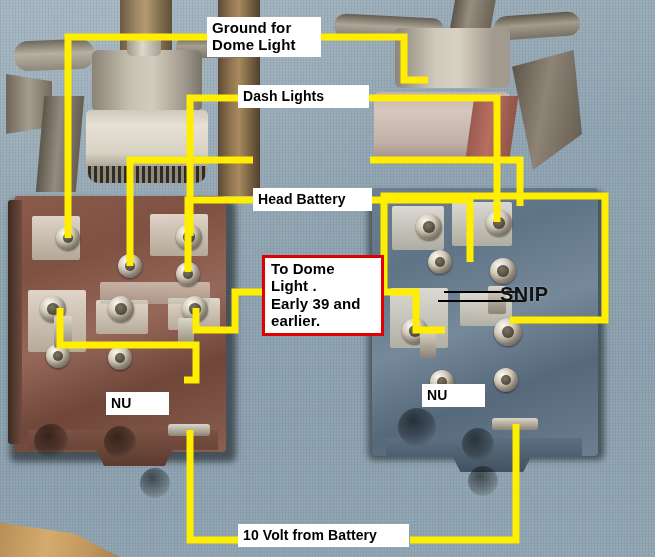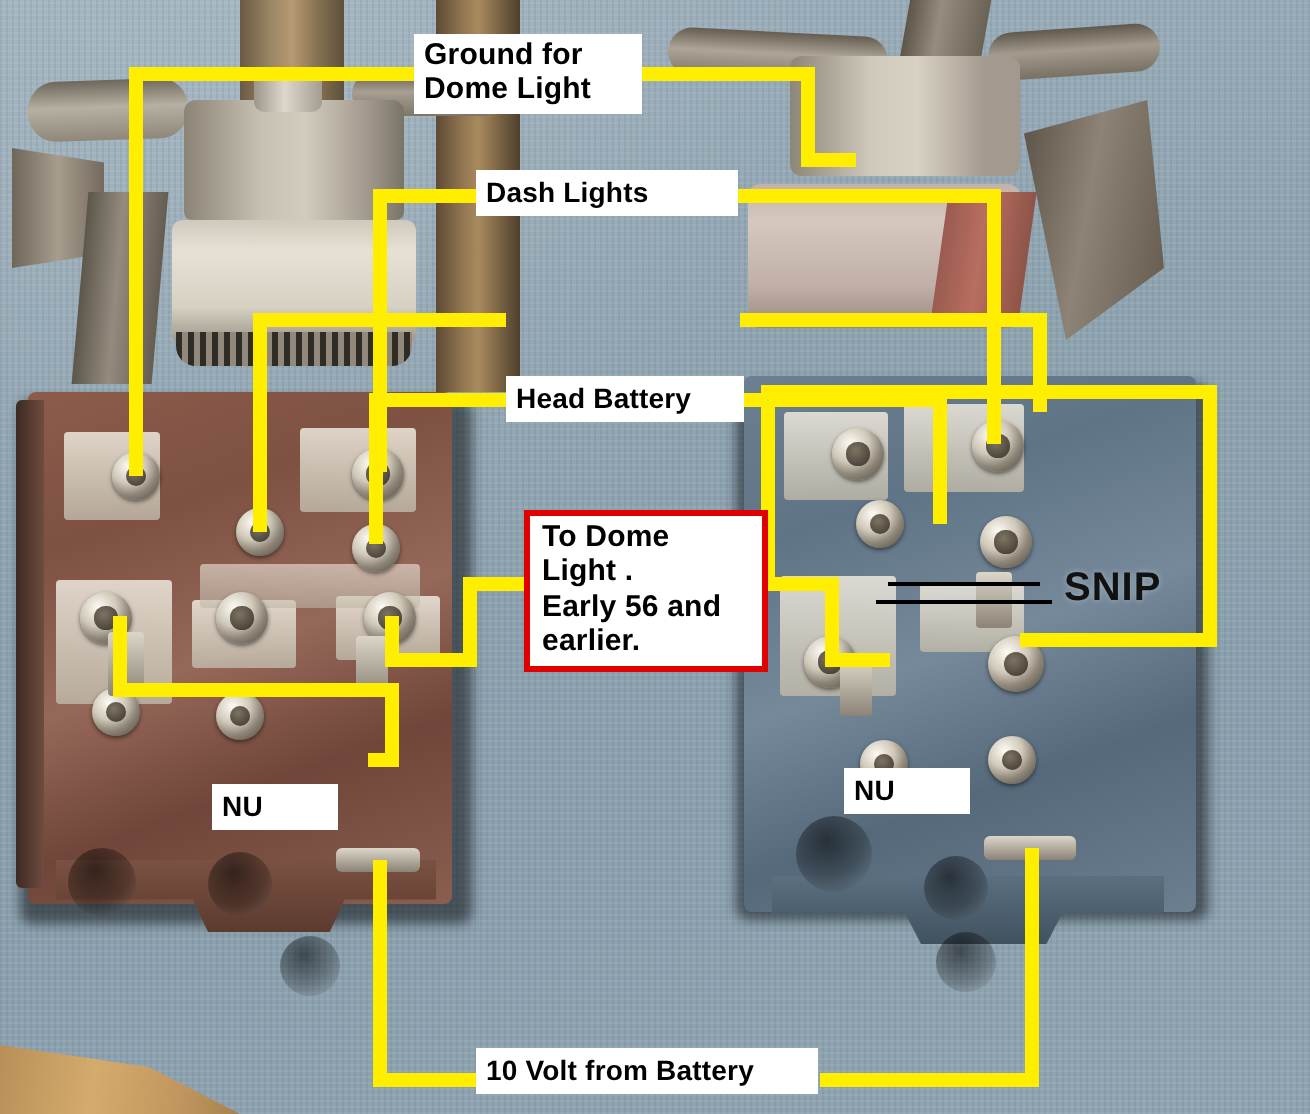--- a/index.html
+++ b/index.html
@@ -249,27 +249,27 @@
 
   <div class="lbl" style="left:207px;top:17px;width:104px;">Ground for
 Dome Light</div>
 
   <div class="lbl plain" style="left:238px;top:85px;width:110px;">Dash Lights</div>
 
 
   <div class="lbl plain" style="left:253px;top:188px;width:98px;">Head Battery</div>
 
   <div class="lbl red" style="left: 262px; top: 255px; width: 105px; border-color: rgb(224, 0, 0);">To Dome Light .
-Early 56 and
+Early 39 and
 earlier.</div>
 
 
   <div class="lbl plain" style="left:106px;top:392px;width:42px;">NU</div>
 
   <div class="lbl plain" style="left:422px;top:384px;width:42px;">NU</div>
 
   <div class="lbl plain" style="left:238px;top:524px;width:150px;">10 Volt from Battery</div>
 
   <div class="snipline" style="left:444px;top:291px;width:76px;"></div>
   <div class="snipline b" style="left:438px;top:300px;width:88px;"></div>
-  <div class="snip" style="left:532px;top:283px;">SNIP</div>
+  <div class="snip" style="left:500px;top:283px;">SNIP</div>
 
 </div>
 
 </body></html>

